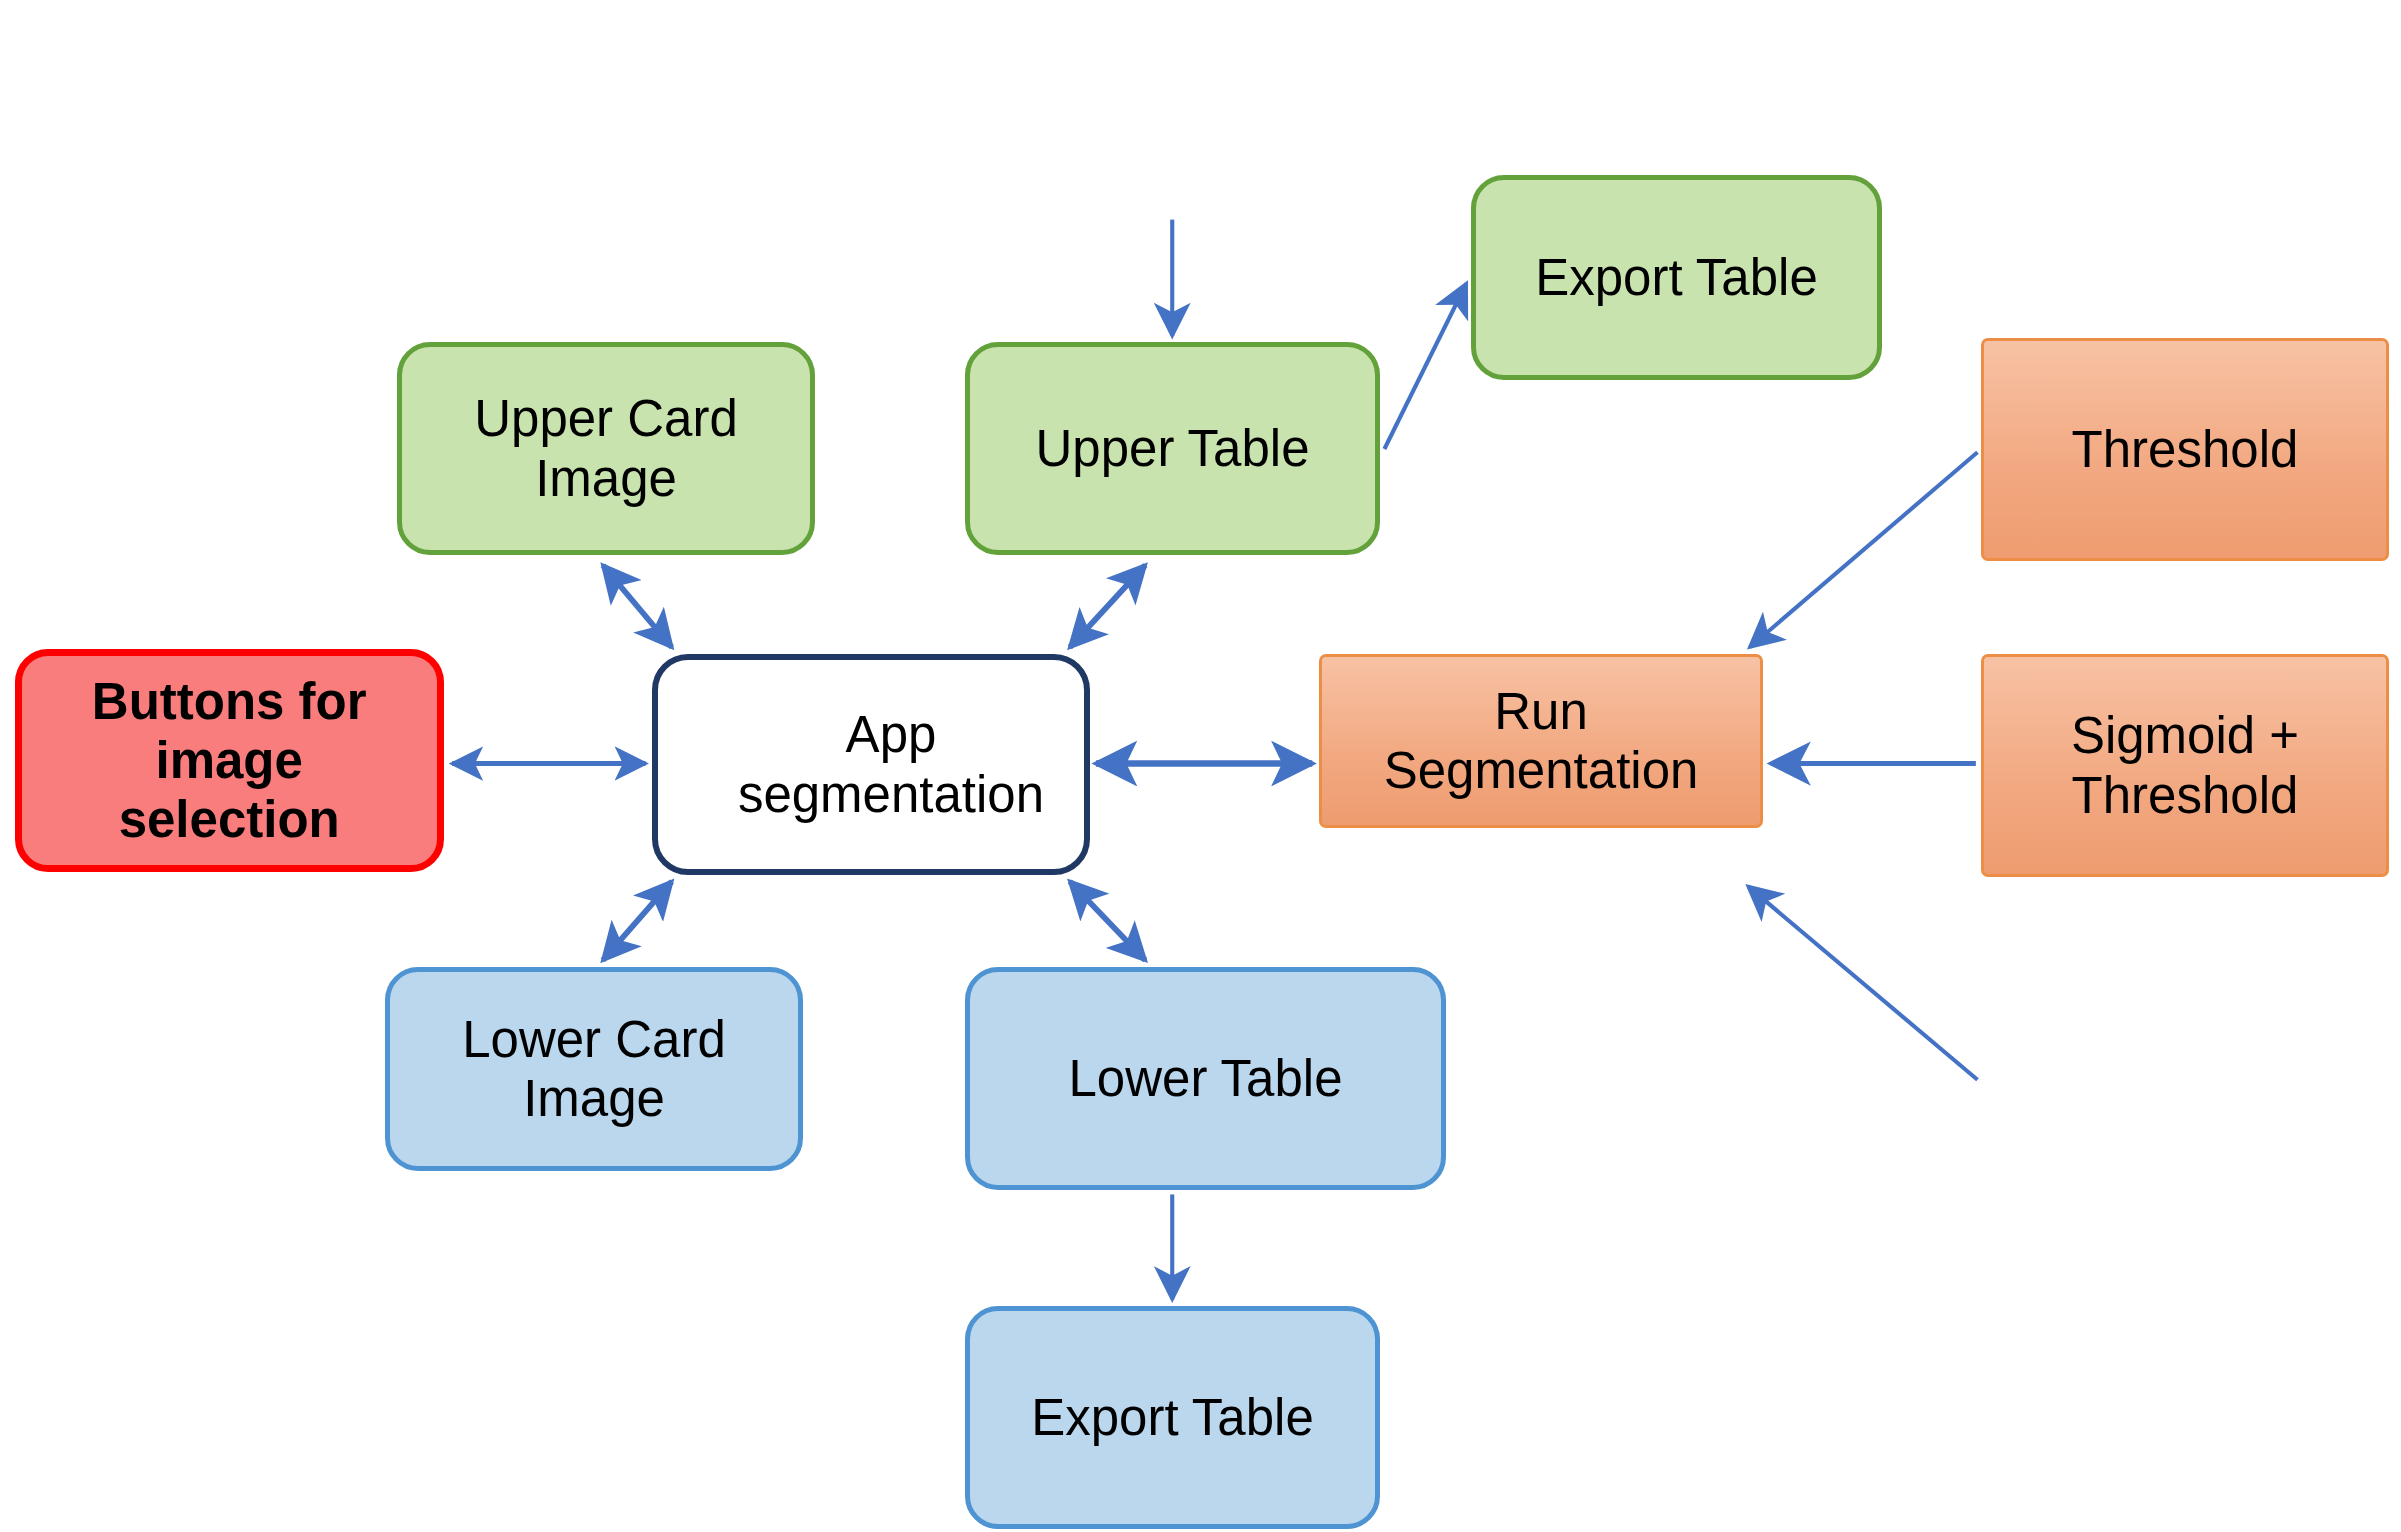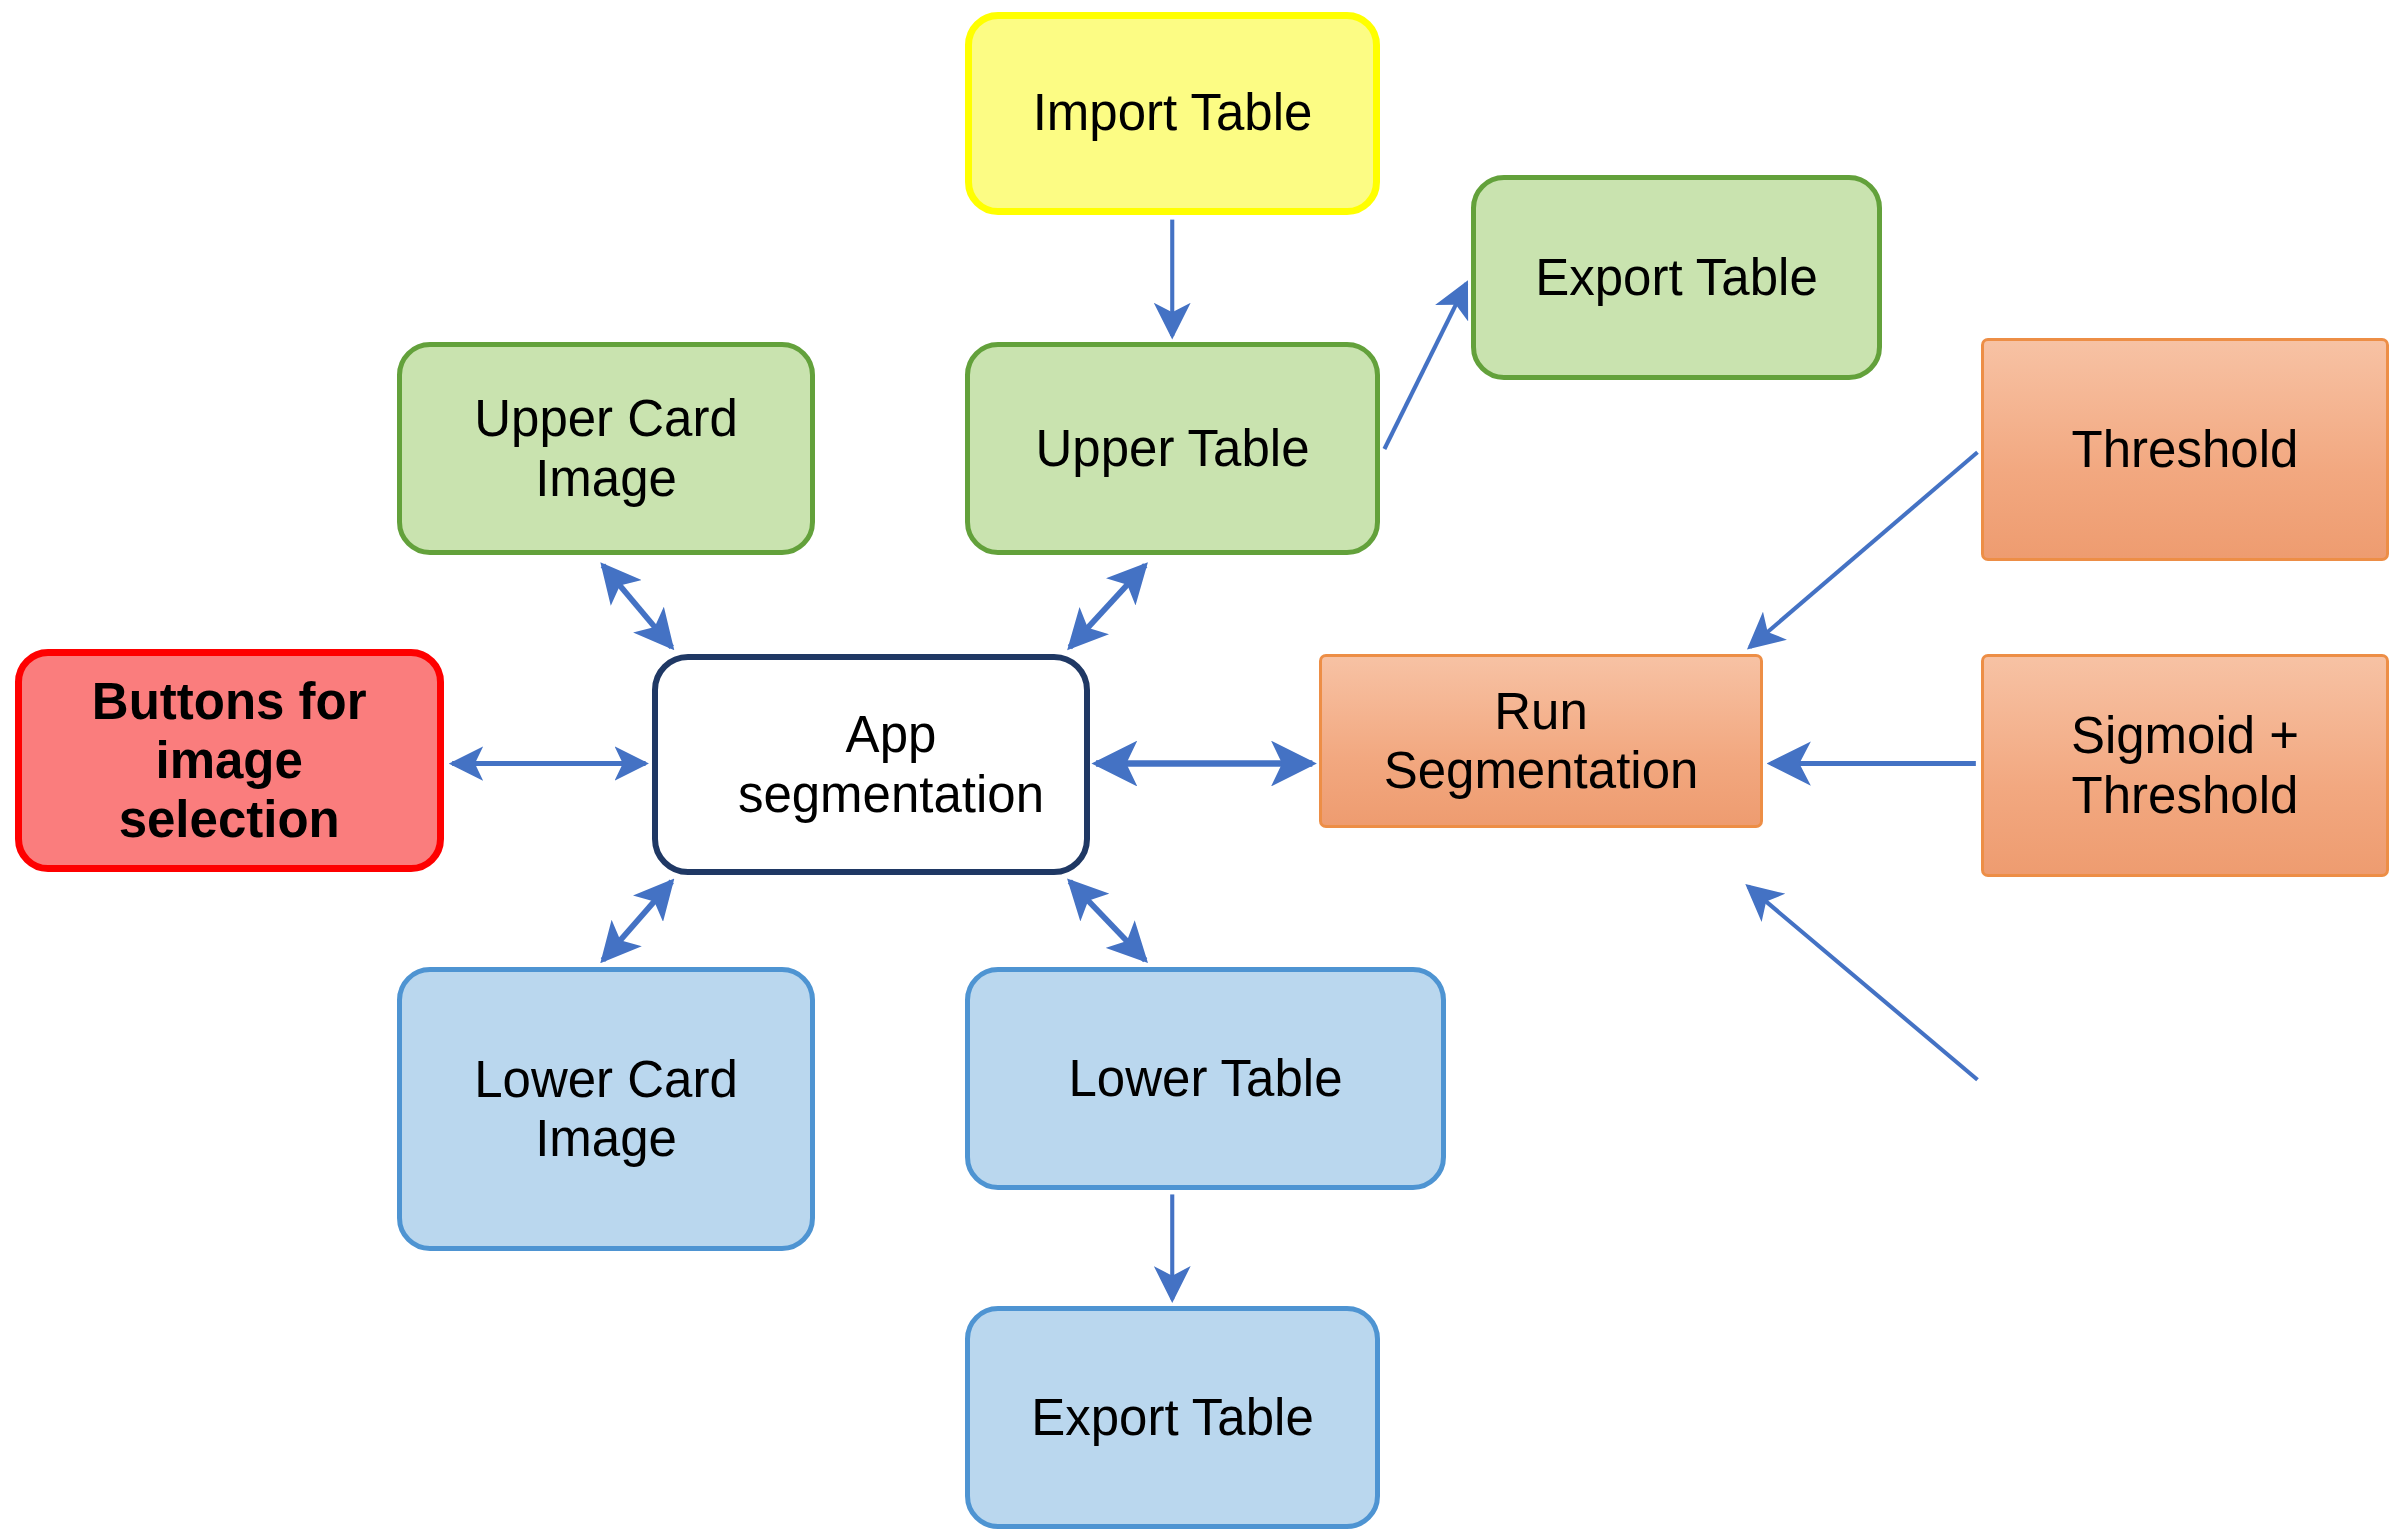--- a/index.html
+++ b/index.html
@@ -103,21 +103,20 @@
 
     <line x1="1431" y1="1458" x2="1431" y2="1586" stroke="#4472C4" stroke-width="5" marker-end="url(#ah-thin)"></line>
 
     <line x1="2414" y1="552" x2="2136" y2="790" stroke="#4472C4" stroke-width="5" marker-end="url(#ah-thin)"></line>
 
     <line x1="2412" y1="932" x2="2162" y2="932" stroke="#4472C4" stroke-width="6" marker-end="url(#ah-thin)"></line>
 
     <line x1="2414" y1="1318" x2="2134" y2="1082" stroke="#4472C4" stroke-width="5" marker-end="url(#ah-thin)"></line>
   </svg>
 
-  <div class="node n-yellow" style="left:965px; top:11.5px; width:415px; height:203px;">Import Table</div>
 
   <div class="node n-green" style="left:397px; top:342px; width:418px; height:213px;">Upper Card
 Image</div>
 
   <div class="node n-green" style="left:965px; top:342px; width:415px; height:213px;">Upper Table</div>
 
   <div class="node n-green" style="left:1471px; top:175px; width:411px; height:205px;">Export Table</div>
 
   <div class="node n-red" style="left:14.7px; top:649px; width:429px; height:223px; font-weight:700;">Buttons for
 image
@@ -128,21 +127,21 @@
 
   <div class="node n-orange" style="left:1319px; top:654px; width:444px; height:174px;">Run
 Segmentation</div>
 
   <div class="node n-orange" style="left:1981px; top:338px; width:408px; height:223px;">Threshold</div>
 
   <div class="node n-orange" style="left:1981px; top:654px; width:408px; height:223px;">Sigmoid +
 Threshold</div>
 
 
-  <div class="node n-blue" style="left:397px; top:967px; width:418px; height:284px;">Lower Card
+  <div class="node n-blue" style="left:385px; top:967px; width:418px; height:204px;">Lower Card
 Image</div>
 
   <div class="node n-blue" style="left:965px; top:967px; width:481px; height:223px;">Lower Table</div>
 
   <div class="node n-blue" style="left:965px; top:1306px; width:415px; height:223px;">Export Table</div>
 
 </div>
 
 
 </body></html>

